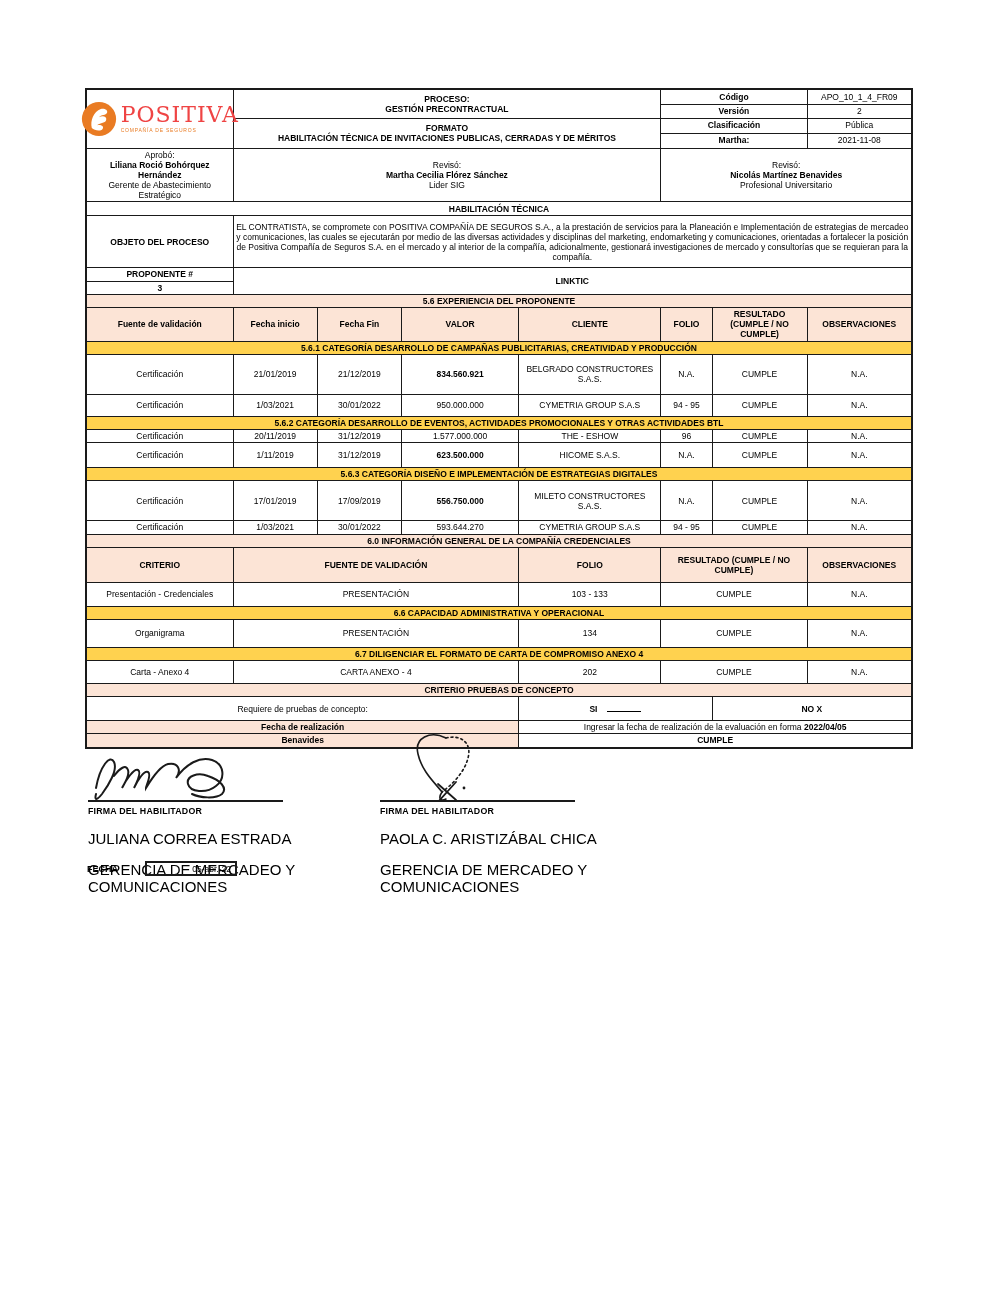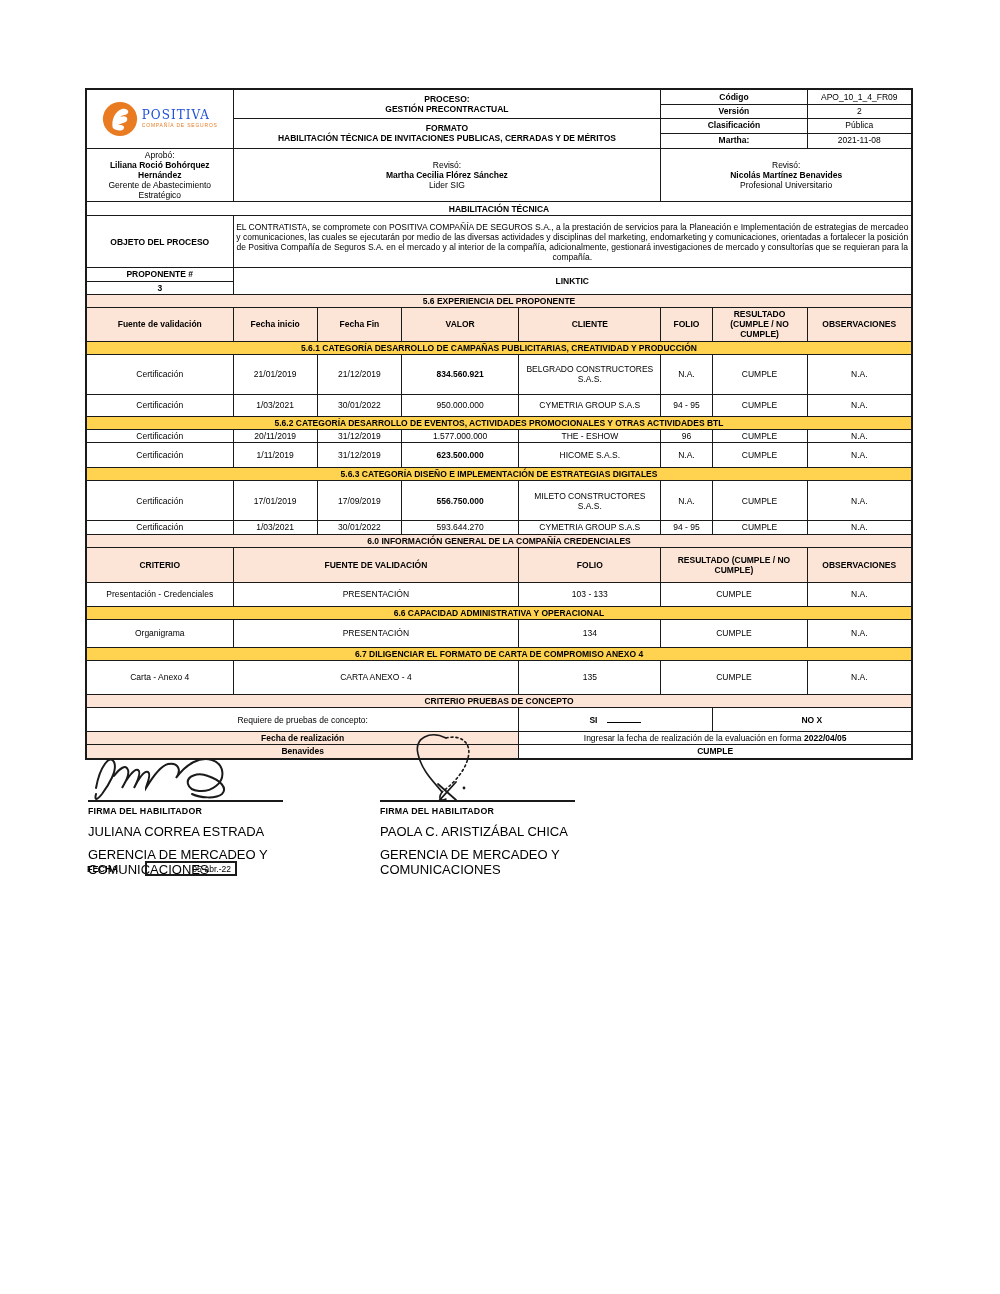--- a/index.html
+++ b/index.html
@@ -19,35 +19,35 @@
   td.vbottom { vertical-align:bottom; padding-bottom:3px; }
   td.objeto-text { font-size:8.2px; text-align:left; padding:3px 6px; line-height:1.35; }
   td.small-head { font-size:5.8px; line-height:1.25; }
   .role { font-weight:normal; }
 
   
   .logo-cell { vertical-align:middle; }
   .logo-box { display:flex; align-items:center; justify-content:center; gap:4px; }
   .logo-circle { width:36px; height:36px; flex:0 0 36px; }
   .logo-texts { text-align:left; }
-  .logo-brand { font-family:"DejaVu Serif", serif; color:#1d4ed8; font-size:12px; letter-spacing:1px; line-height:1; }
+  .logo-brand { font-family:"DejaVu Serif", serif; color:#ef4444; font-size:22px; letter-spacing:1px; line-height:1; }
   .logo-tag { color:#E97B23; font-size:5px; letter-spacing:0.8px; margin-top:1px; }
 
   
   .blank-line { display:inline-block; width:34px; border-bottom:1.2px solid #000; height:8px; margin-left:10px; }
 
   
   .sig-block { position:absolute; width:240px; }
   .sig-left { left:88px; top:742px; }
   .sig-right { left:380px; top:730px; }
   .sig-svg-wrap { height:58px; }
   .sig-right .sig-svg-wrap { height:70px; }
   .sig-line { width:195px; border-top:2px solid #1a1a1a; margin-top:0px; }
   .sig-label { font-size:8.8px; font-weight:bold; margin-top:4px; letter-spacing:0.2px; }
-  .sig-name, .sig-role { font-size:13px; margin-top:8px; }
+  .sig-name, .sig-role { font-size:15px; margin-top:14px; }
 
   
   .fecha-footer { position:absolute; left:87px; top:861px; display:flex; align-items:center;justify-content:center; }
   .fecha-label { font-size:9px; font-weight:bold; width:58px; }
   .fecha-box { border:2px solid #1a1a1a; width:92px; height:15px; font-size:8.5px; text-align:right; padding:1px 4px 0 0; }
 </style>
 </head>
 <body>
 
 <div class="page">
@@ -248,24 +248,24 @@
         <td>Organigrama</td>
         <td colspan="3">PRESENTACIÓN</td>
         <td>134</td>
         <td colspan="2">CUMPLE</td>
         <td>N.A.</td>
       </tr>
 
       <tr style="height:12px">
         <td colspan="8" class="band yellow">6.7 DILIGENCIAR EL FORMATO DE CARTA DE COMPROMISO ANEXO 4</td>
       </tr>
-      <tr style="height:34px">
+      <tr style="height:23px">
         <td>Carta - Anexo 4</td>
         <td colspan="3">CARTA ANEXO - 4</td>
-        <td>135</td>
+        <td>202</td>
         <td colspan="2">CUMPLE</td>
         <td>N.A.</td>
       </tr>
 
       <tr style="height:12px">
         <td colspan="8" class="band peach">CRITERIO PRUEBAS DE CONCEPTO</td>
       </tr>
       <tr style="height:24px">
         <td colspan="4">Requiere de pruebas de concepto:</td>
         <td colspan="2">

